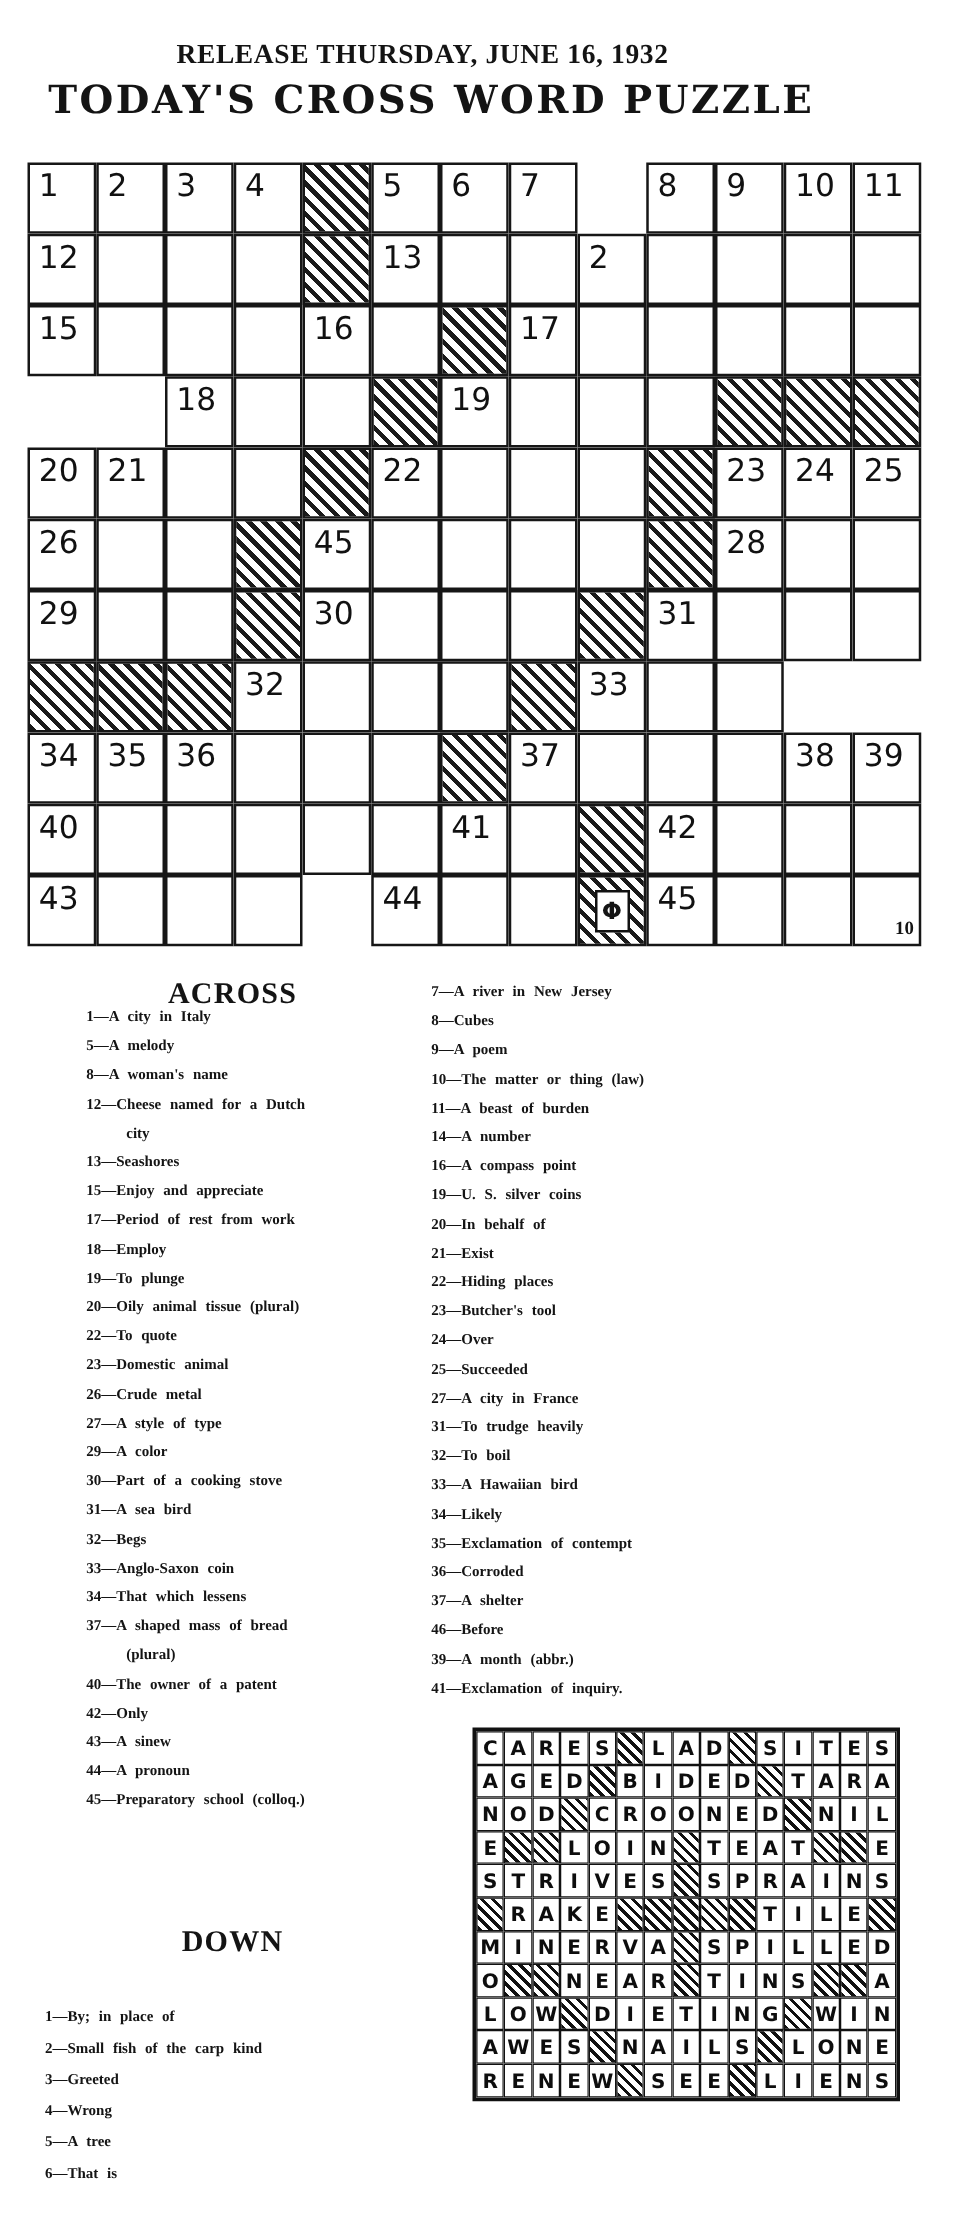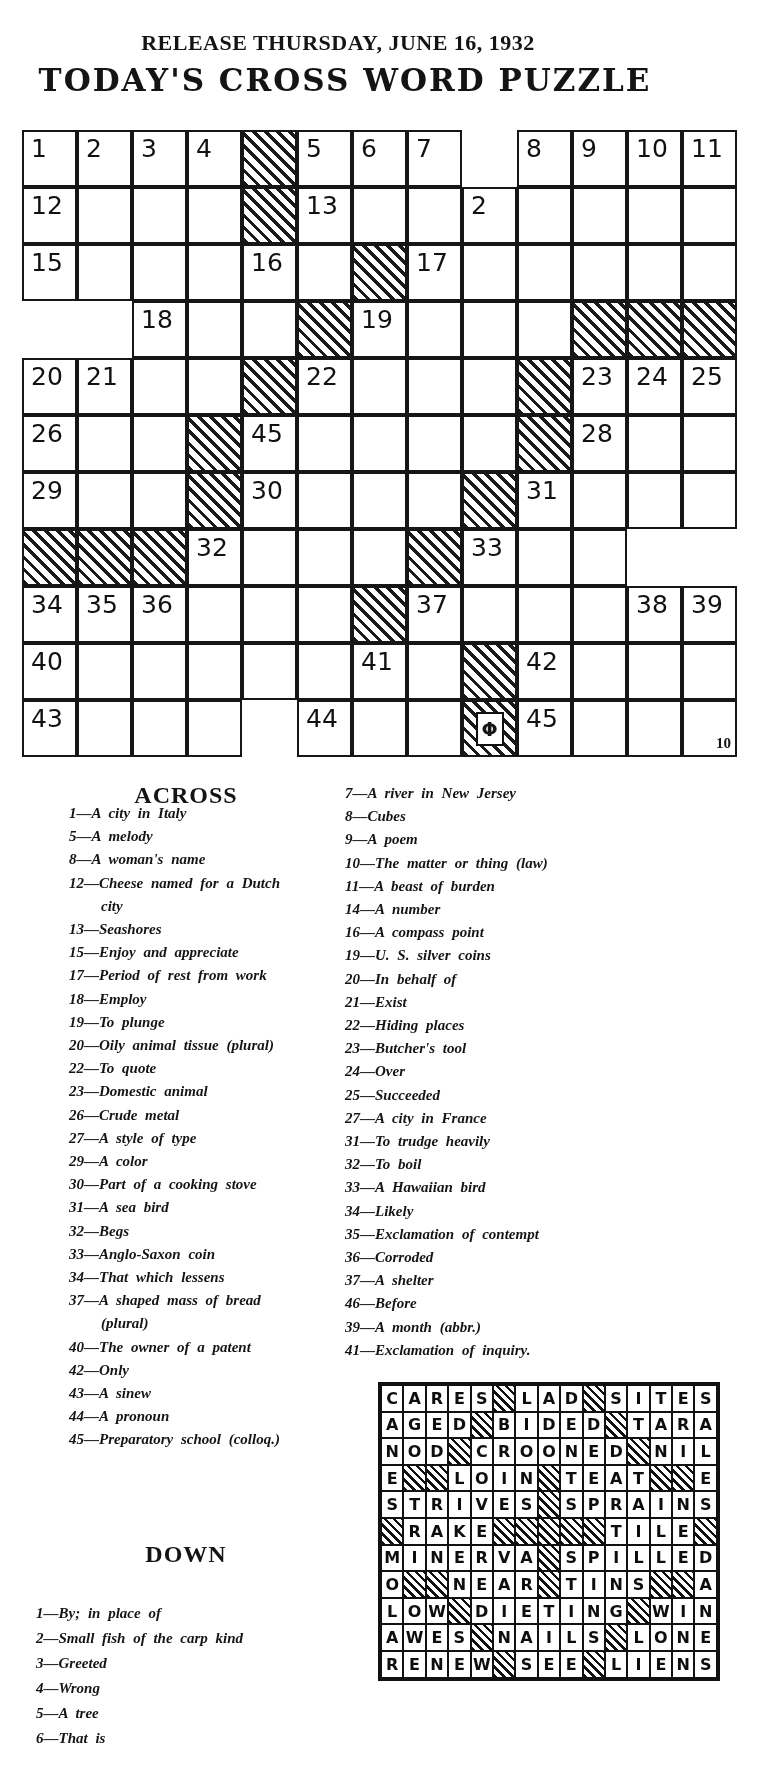--- a/index.html
+++ b/index.html
@@ -56,23 +56,23 @@
   }
   .down-heading{
     position:absolute;left:36px;top:1528px;width:300px;
     text-align:center;font-weight:700;font-size:24px;letter-spacing:1px;margin-top:13px;
   }
   .clue-col{position:absolute;}
   .col-across{left:36px;top:802px;width:308px;margin-left:33px;}
   .col-down-left{left:36px;top:1601px;width:308px;}
   .col-down-right{left:345px;top:782px;width:352px;}
   .clue{
-    font-size:15px;font-weight:700;line-height:23.2px;
+    font-size:12px;font-weight:700;line-height:23.2px;
     white-space:pre-line;word-spacing:4px;
-    padding-left:32px;text-indent:-32px;font-style:italic;
+    padding-left:32px;text-indent:-32px;
   }
   .col-down-left .clue{line-height:25px;}
   
   .sgrid{
     position:absolute;left:378px;top:1382px;
     border:3.5px solid #111;background:#fff;
     display:grid;grid-template-columns:repeat(15,22.4px);
     grid-auto-rows:26.6px;
   }
   .scell{

